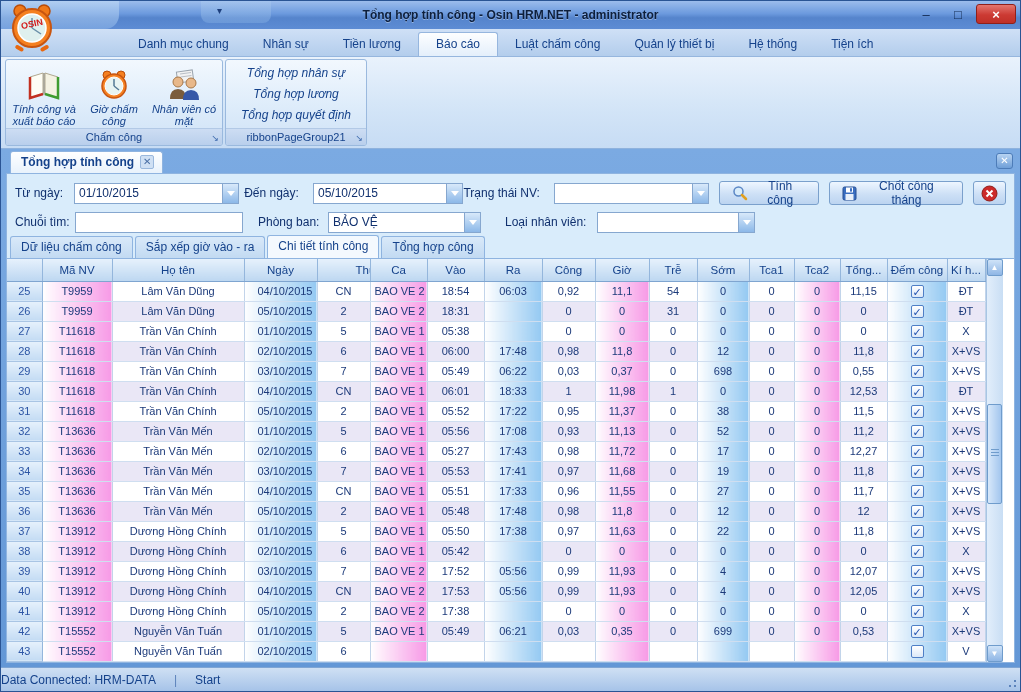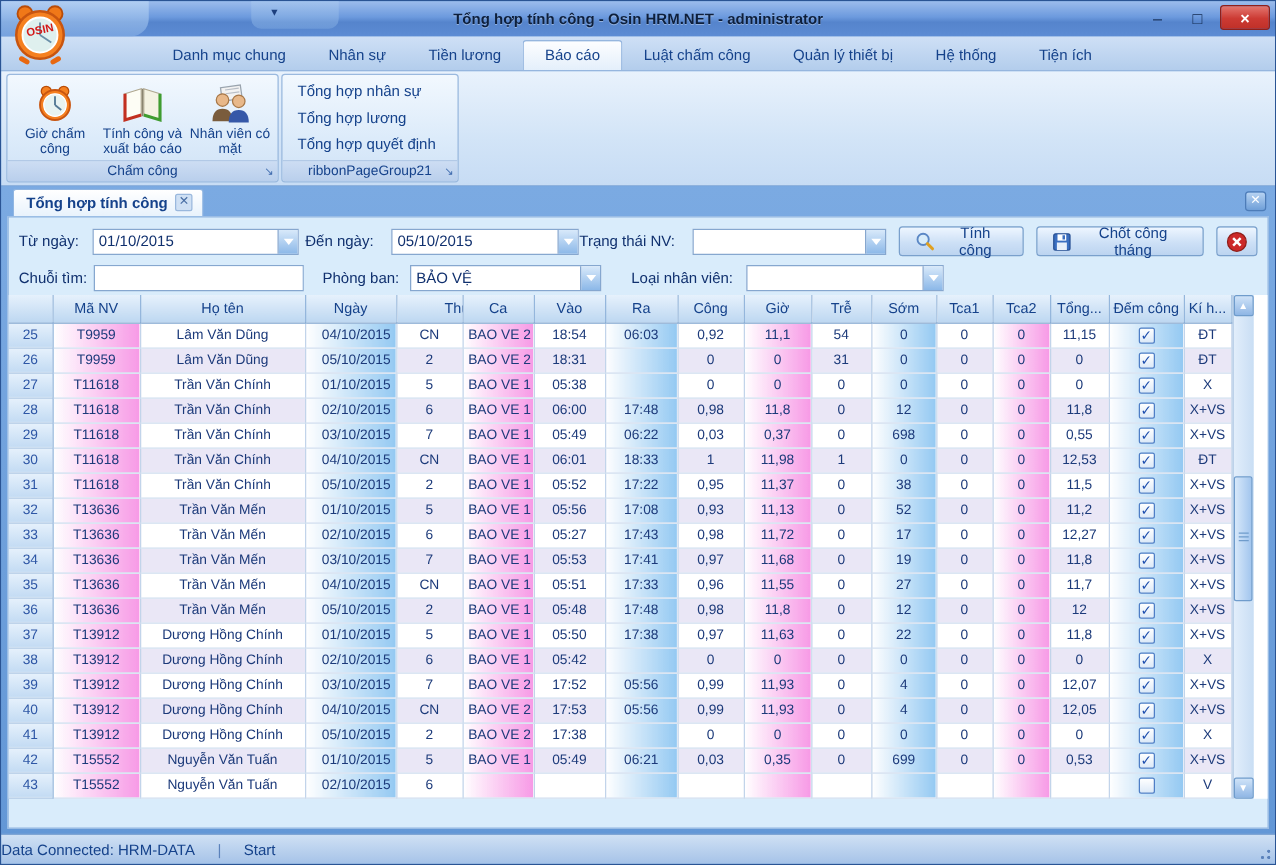--- a/index.html
+++ b/index.html
@@ -20,21 +20,21 @@
   .win-btn.close { width:40px; background:linear-gradient(#e4766f,#cc3a33 55%, #c03028); color:#fff; border:1px solid #8f1f1a; font-weight:bold; }
 
   
   .ribbon-tabs { height:28px; background:linear-gradient(#cfe0f6,#b3cdec); display:flex; align-items:flex-end; padding-left:120px; border-bottom:1px solid #96b6de; flex-shrink:0; }
   .ribbon-tab { padding:4px 17px 5px; color:#15428b; font-size:12px; cursor:default; }
   .ribbon-tab.active { background:linear-gradient(#fdfeff,#e4effb); border:1px solid #96b6de; border-bottom:none; border-radius:3px 3px 0 0; font-weight:normal; }
 
   
   .ribbon { height:92px; background:linear-gradient(#e9f2fc,#d2e4f7 60%, #c7dcf4); display:flex; padding:2px 0 2px 4px; gap:2px; border-bottom:1px solid #8fb2dd; flex-shrink:0; }
   .rgroup { border:1px solid #9ab9de; border-radius:3px; background:linear-gradient(#f2f8fe,#dcebfa 60%, #cfe2f6); display:flex; flex-direction:column; overflow:hidden; }
-  .rgroup-body { flex:1; display:flex; align-items:flex-start; padding:2px 3px 0; }
+  .rgroup-body { flex:1; display:flex; align-items:center; padding:2px 3px 0;font-style:italic; }
   .rgroup-caption { height:17px; background:linear-gradient(#cdddf3,#b9cfec); color:#15428b; font-size:11px; display:flex; align-items:center; justify-content:center; position:relative; border-top:1px solid #b2c9e6; }
   .launcher { position:absolute; right:3px; bottom:2px; font-size:9px; color:#3c69ad; }
   .bigbtn { width:70px; display:flex; flex-direction:column; align-items:center; padding-top:3px; color:#15428b; font-size:11px; text-align:center; line-height:12px; cursor:default; border-radius:3px; }
   .bigbtn .bicon { height:36px; display:flex; align-items:center; justify-content:center; }
   .linkstack { display:flex; flex-direction:column; justify-content:space-around; padding:2px 10px; min-width:140px; }
   .rlink { color:#15428b; font-size:12px; padding:3px 2px; cursor:default; white-space:nowrap; }
 
   
   .client { flex:1; background:linear-gradient(#7baae2,#6397d6); padding:0 5px; position:relative; }
   .doctab-row { height:24px; display:flex; align-items:flex-end; padding-left:4px; position:relative; }
@@ -128,42 +128,42 @@
       <div class="ribbon-tab">Quản lý thiết bị</div>
       <div class="ribbon-tab">Hệ thống</div>
       <div class="ribbon-tab">Tiện ích</div>
     </div>
 
   <div class="ribbon">
     <div class="rgroup">
       <div class="rgroup-body">
         <div class="bigbtn">
           <span class="bicon">
+            <svg width="34" height="30" viewBox="0 0 34 30">
+              <path d="M3 7 L16 3 L16 24 L3 28 Z" fill="#fdfdf5" stroke="#b0a890" stroke-width="1"></path>
+              <path d="M31 7 L18 3 L18 24 L31 28 Z" fill="#f4f2e2" stroke="#b0a890" stroke-width="1"></path>
+              <path d="M3 7 L3 28 L16 24" fill="none" stroke="#c23020" stroke-width="2.5"></path>
+              <path d="M31 7 L31 28 L18 24" fill="none" stroke="#3f9c30" stroke-width="2.5"></path>
+              <line x1="17" y1="3" x2="17" y2="25" stroke="#8a8470" stroke-width="1"></line>
+            </svg>
+          </span>
+          <span>Tính công và xuất báo cáo</span>
+        </div>
+        <div class="bigbtn">
+          <span class="bicon">
             <svg width="32" height="32" viewBox="0 0 32 32">
               <circle cx="9" cy="6" r="4" fill="#f58020" stroke="#b84c08"></circle>
               <circle cx="23" cy="6" r="4" fill="#f58020" stroke="#b84c08"></circle>
               <circle cx="16" cy="17" r="12" fill="#f58020" stroke="#c85510" stroke-width="1.5"></circle>
               <circle cx="16" cy="17" r="9" fill="#e8f4f2" stroke="#fff"></circle>
               <line x1="16" y1="17" x2="16" y2="10" stroke="#557a95" stroke-width="1.5"></line>
               <line x1="16" y1="17" x2="21" y2="21" stroke="#557a95" stroke-width="1.5"></line>
             </svg>
           </span>
           <span>Giờ chấm công</span>
-        </div>
-        <div class="bigbtn">
-          <span class="bicon">
-            <svg width="34" height="30" viewBox="0 0 34 30">
-              <path d="M3 7 L16 3 L16 24 L3 28 Z" fill="#fdfdf5" stroke="#b0a890" stroke-width="1"></path>
-              <path d="M31 7 L18 3 L18 24 L31 28 Z" fill="#f4f2e2" stroke="#b0a890" stroke-width="1"></path>
-              <path d="M3 7 L3 28 L16 24" fill="none" stroke="#c23020" stroke-width="2.5"></path>
-              <path d="M31 7 L31 28 L18 24" fill="none" stroke="#3f9c30" stroke-width="2.5"></path>
-              <line x1="17" y1="3" x2="17" y2="25" stroke="#8a8470" stroke-width="1"></line>
-            </svg>
-          </span>
-          <span>Tính công và xuất báo cáo</span>
         </div>
         <div class="bigbtn">
           <span class="bicon">
             <svg width="34" height="32" viewBox="0 0 34 32">
               <rect x="10" y="2" width="16" height="11" fill="#f2f2f2" stroke="#9aa4ae" transform="rotate(-8 18 7)"></rect>
               <line x1="13" y1="5" x2="24" y2="3.5" stroke="#b8bec6"></line>
               <line x1="13.5" y1="8" x2="24.5" y2="6.5" stroke="#b8bec6"></line>
               <circle cx="11" cy="13" r="5" fill="#e8b88a" stroke="#a87848"></circle>
               <path d="M3 30 Q3 20 11 20 Q19 20 19 30 Z" fill="#7a5c3c"></path>
               <circle cx="24" cy="14" r="5" fill="#e8b88a" stroke="#a87848"></circle>
@@ -255,20 +255,26 @@
             <span class="combo-btn"></span>
           </div>
           <span class="flabel" style="width:92px; margin-left:24px">Loại nhân viên:</span>
           <div class="field" style="width:158px">
             <span class="ftext"></span>
             <span class="combo-btn"></span>
           </div>
         </div>
       </div>
 
+      <div class="subtabs">
+          <div class="subtab">Dữ liệu chấm công</div>
+          <div class="subtab">Sắp xếp giờ vào - ra</div>
+          <div class="subtab active">Chi tiết tính công</div>
+          <div class="subtab">Tổng hợp công</div>
+        </div>
 
       <div class="grid-wrap">
         <table class="grid">
           <thead>
               <tr>
                 <th style="width: 35px;"></th>
                 <th style="width: 70px;">Mã NV</th>
                 <th style="width: 132px;">Họ tên</th>
                 <th style="width: 73px;">Ngày</th>
                 <th style="width: 53px; padding-left: 38px;">Thứ</th>

